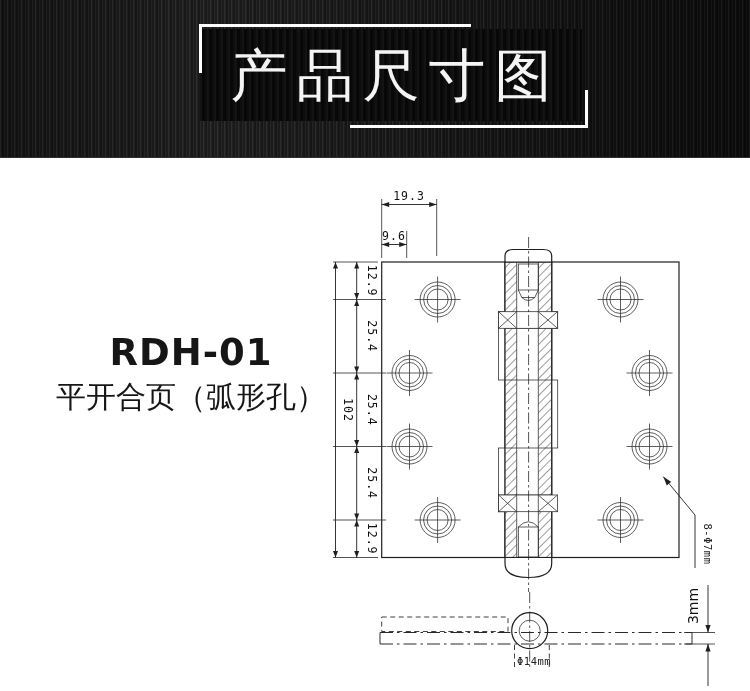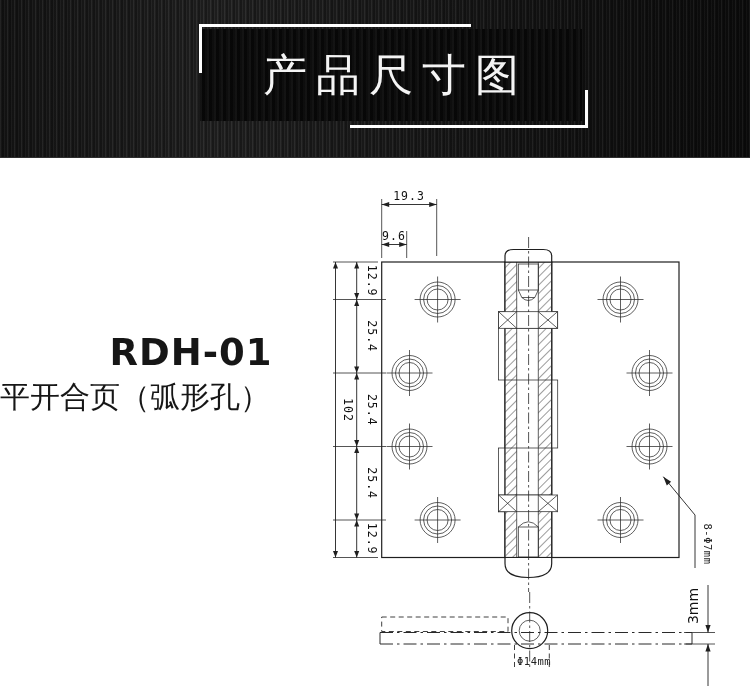--- a/index.html
+++ b/index.html
@@ -17,33 +17,33 @@
         rgba(0,0,0,.18) 5px 7px),
       linear-gradient(90deg,#161616 0%,#232323 28%,#1b1b1b 55%,#111111 85%,#0d0d0d 100%);
     border-bottom:1px solid #2e2e2e;}
 
   .banner-box{position:absolute;left:200px;top:29px;width:382px;height:92px;
     background:
       repeating-linear-gradient(90deg,rgba(255,255,255,.035) 0 2px,rgba(0,0,0,.32) 2px 5px,rgba(255,255,255,.01) 5px 7px),
       #0b0b0b;
     display:flex;align-items:center;justify-content:center;}
   .banner-title{color:#f4f4f4;font-family:"DejaVu Serif","Liberation Serif",serif;
-    font-size:44px;letter-spacing:9px;white-space:nowrap;line-height:1;
+    font-size:57px;letter-spacing:9px;white-space:nowrap;line-height:1;
     text-indent:9px;}
 
   .bk{position:absolute;background:#ffffff;}
   .bk-top{left:199px;top:24px;width:272px;height:3px;}
   .bk-left{left:199px;top:24px;width:3px;height:49px;}
   .bk-bottom{left:350px;top:125px;width:238px;height:3px;}
   .bk-right{left:585px;top:90px;width:3px;height:38px;}
 
   
   .model{position:absolute;left:0;top:331px;width:382px;text-align:center;
     color:#161616;font-size:37px;letter-spacing:1px;font-family:"DejaVu Sans",sans-serif;font-weight:bold;}
-  .pname{position:absolute;left:0;top:377px;width:382px;text-align:left;
+  .pname{position:absolute;left:0;top:377px;width:382px;text-align:center;
     color:#161616;font-size:30px;font-family:"DejaVu Sans",sans-serif;white-space:nowrap;}
 
   
   .drawing{position:absolute;left:0;top:0;width:750px;height:691px;}
   .ln{stroke:#1f1f1f;stroke-width:1.2;fill:none;}
   .thin{stroke:#2a2a2a;stroke-width:.75;fill:none;}
   .dim{stroke:#1f1f1f;stroke-width:.9;fill:none;}
   .ext{stroke:#2a2a2a;stroke-width:.8;fill:none;}
   .arrow{fill:#1f1f1f;stroke:none;}
   .dimtxt{font-family:"DejaVu Sans Mono","Liberation Mono",monospace;

